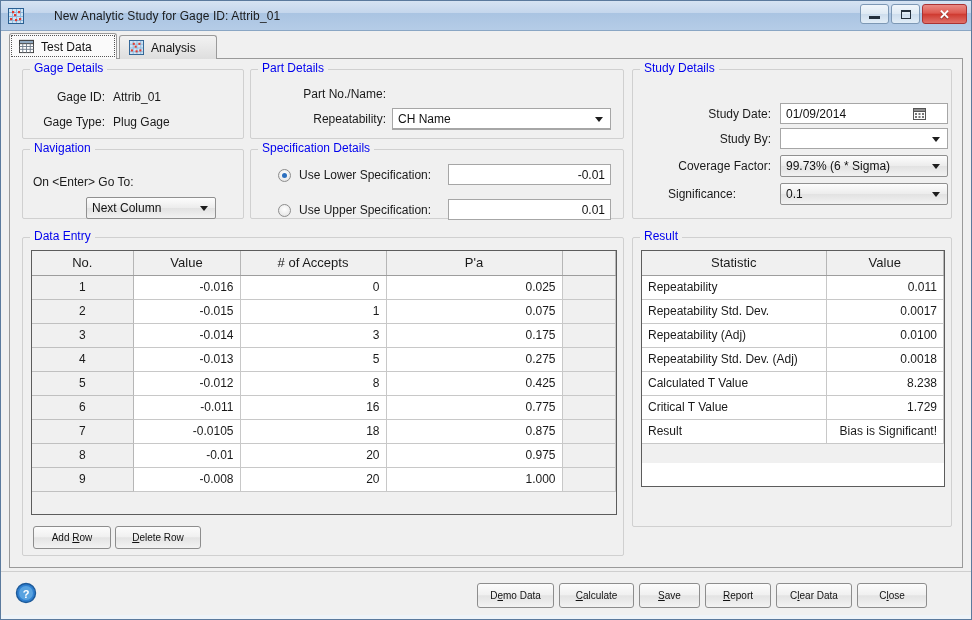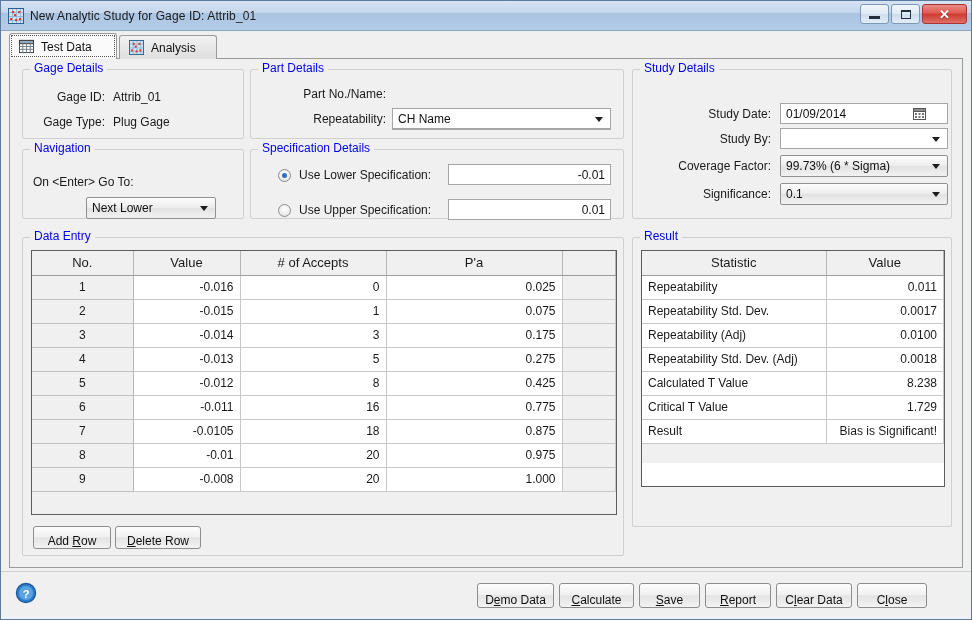--- a/index.html
+++ b/index.html
@@ -19,21 +19,21 @@
     overflow: hidden;
   }
 
   
   .titlebar {
     position: absolute; left: 0; top: 0;
     width: 970px; height: 30px;
     background: linear-gradient(to bottom,
         #d6e3f2 0%, #c4d6ec 42%, #aac4e2 43%, #b5cce7 100%);
     border-bottom: 1px solid #8aa6c4;
-    display: flex; align-items: center;
+    display: flex; align-items: center; gap: 24px;
   }
   .title-icon {
     width: 16px; height: 16px; margin-left: 7px; margin-right: 6px;
     flex: 0 0 auto;
   }
   .title-text {
     font-size: 12px; color: #1b1b1b; letter-spacing: 0.1px;
     white-space: nowrap;
   }
   .win-buttons {
@@ -204,22 +204,22 @@
   table.grid td.num { text-align: right; }
   table.grid td.txt { text-align: left; }
   .grid-filler { background: #f0f0f0; }
 
   
   .btn {
     position: absolute;
     border: 1px solid #8d8d8d;
     border-radius: 3px;
     background: linear-gradient(to bottom, #fcfcfc 0%, #f0f0f0 48%, #e3e3e3 51%, #f3f3f3 100%);
-    font-size: 12px; color: #111;
-    display: flex; align-items: flex-end; justify-content: center;
+    font-size: 10px; color: #111;
+    display: flex; align-items: center; justify-content: center;
     cursor: default;
     height: 23px;
   }
   .btn u { text-decoration: underline; }
 
   
   .footer-sep {
     position: absolute; left: 0; top: 570px;
     width: 970px; height: 1px; background: #cfcfcf;
   }
@@ -359,32 +359,32 @@
         <span></span>
         <span class="arrow"></span>
       </div>
 
       <span class="lbl right" style="left:0; top:89px; width:138px;">Coverage Factor:</span>
       <div class="combo shaded" style="left:147px; top:85px; width:168px; height:22px;">
         <span>99.73% (6 * Sigma)</span>
         <span class="arrow"></span>
       </div>
 
-      <span class="lbl right" style="left:0; top:117px; width:138px;">Significance:</span>
+      <span class="lbl right" style="left:0; top:117px; width:138px;text-align:center;">Significance:</span>
       <div class="combo shaded" style="left:147px; top:113px; width:168px; height:22px;">
         <span>0.1</span>
         <span class="arrow"></span>
       </div>
     </div>
 
     <div class="group" style="left:12px; top:90px; width:222px; height:70px;">
       <span class="legend">Navigation</span>
       <span class="lbl" style="left:10px; top:25px;">On &lt;Enter&gt; Go To:</span>
       <div class="combo shaded" style="left:63px; top:47px; width:130px; height:22px;">
-        <span>Next Lower</span>
+        <span>Next Column</span>
         <span class="arrow"></span>
       </div>
     </div>
 
     <div class="group" style="left:240px; top:90px; width:374px; height:70px;">
       <span class="legend">Specification Details</span>
 
       <div class="radio-row" style="left:27px; top:18px;">
         <span class="radio checked"></span>
         <span class="rlabel">Use Lower Specification:</span>

